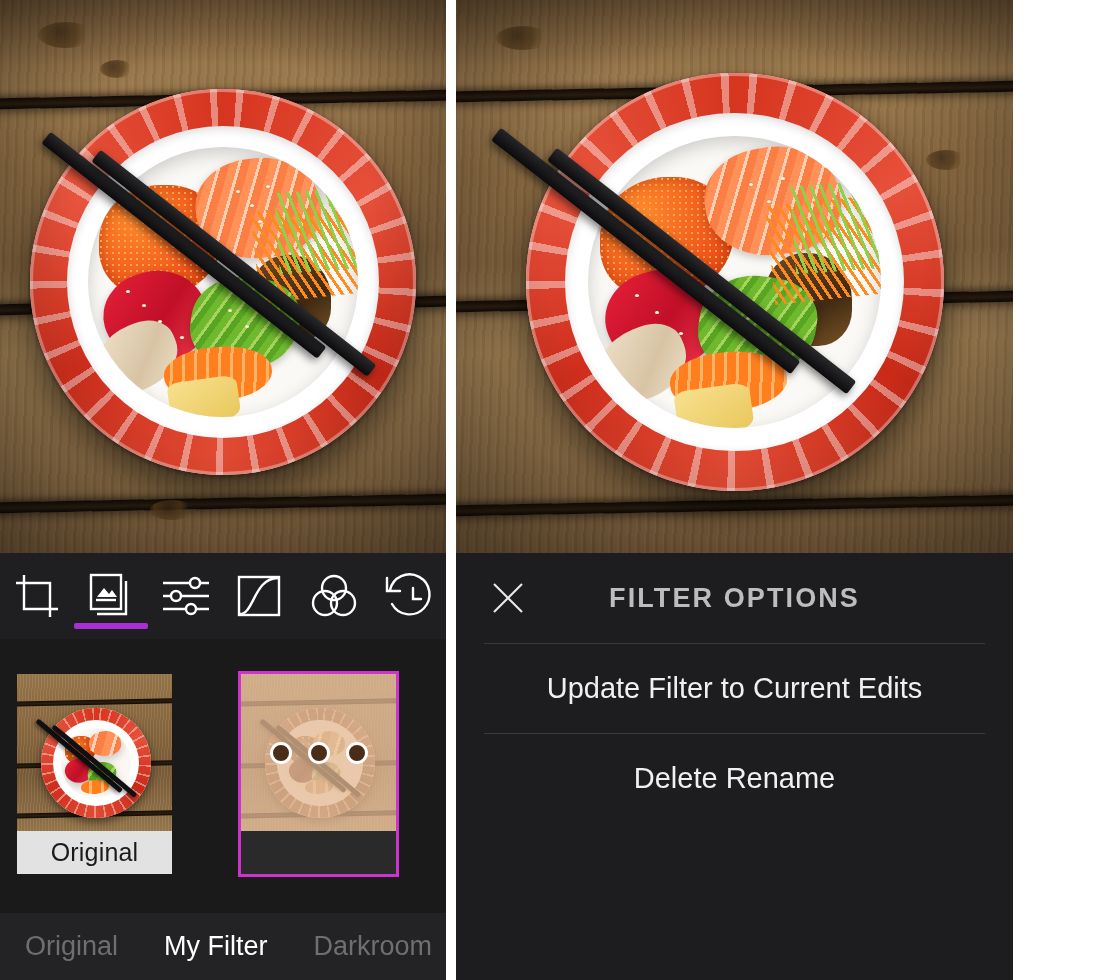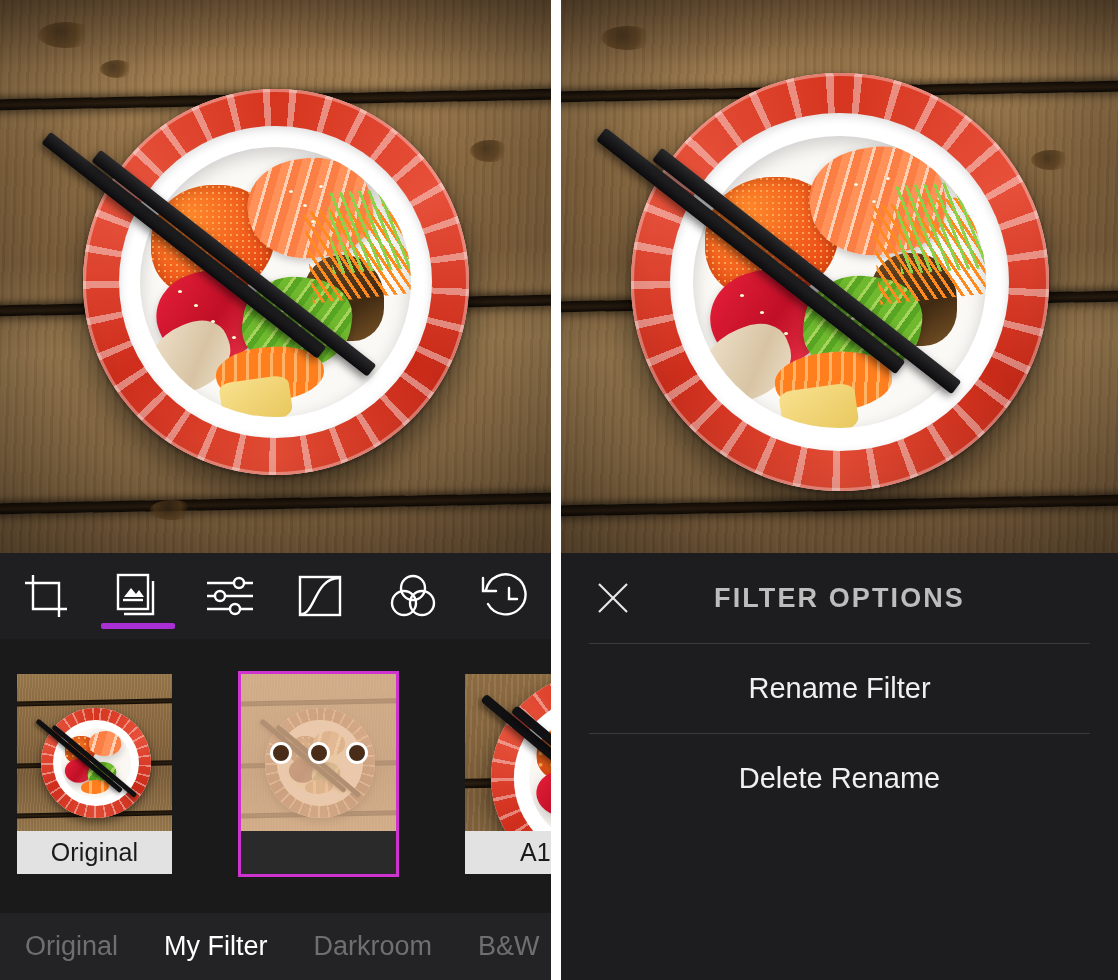--- a/index.html
+++ b/index.html
@@ -3,21 +3,21 @@
 <meta charset="utf-8">
 <style>
   * { margin:0; padding:0; box-sizing:border-box; }
   html,body{ width:1120px; height:980px; background:#fff; overflow:hidden;
              font-family:"Liberation Sans", sans-serif; }
 
   .screen{ position:relative; width:1120px; height:980px; display:flex; background:#ffffff; }
 
   
   .panel{ position:relative; height:980px; overflow:hidden; background:#fdba74; }
-  .panel-left{ width:551px; }
+  .panel-left{ width:446px; }
   .gutter{ width:10px; height:980px; background:#ffffff; }
   .panel-right{ width:557px; }
 
   
   .photo{ position:relative; width:100%; height:553px; overflow:hidden;
           background:#6b5436; }
   
   .wood{ position:absolute; inset:0;
          background:
            linear-gradient(180deg, rgba(0,0,0,0.30) 0%, rgba(0,0,0,0) 12%),
@@ -437,21 +437,21 @@
         <span class="close-btn">
           <svg width="34" height="34" viewBox="0 0 34 34" fill="none" stroke="#e8e8e8" stroke-width="2.2">
             <path d="M3 3 L31 31"></path>
               <path d="M31 3 L3 31"></path>
           </svg>
         </span>
         <span class="sheet-title">FILTER OPTIONS</span>
       </div>
 
       <div class="menu-item">
-        <span>Rename Filter</span>
+        <span>Update Filter to Current Edits</span>
       </div>
       <div class="menu-item">
         <span>Delete Rename</span>
       </div>
 
     </div>
 
   </div>
 
 </div>

